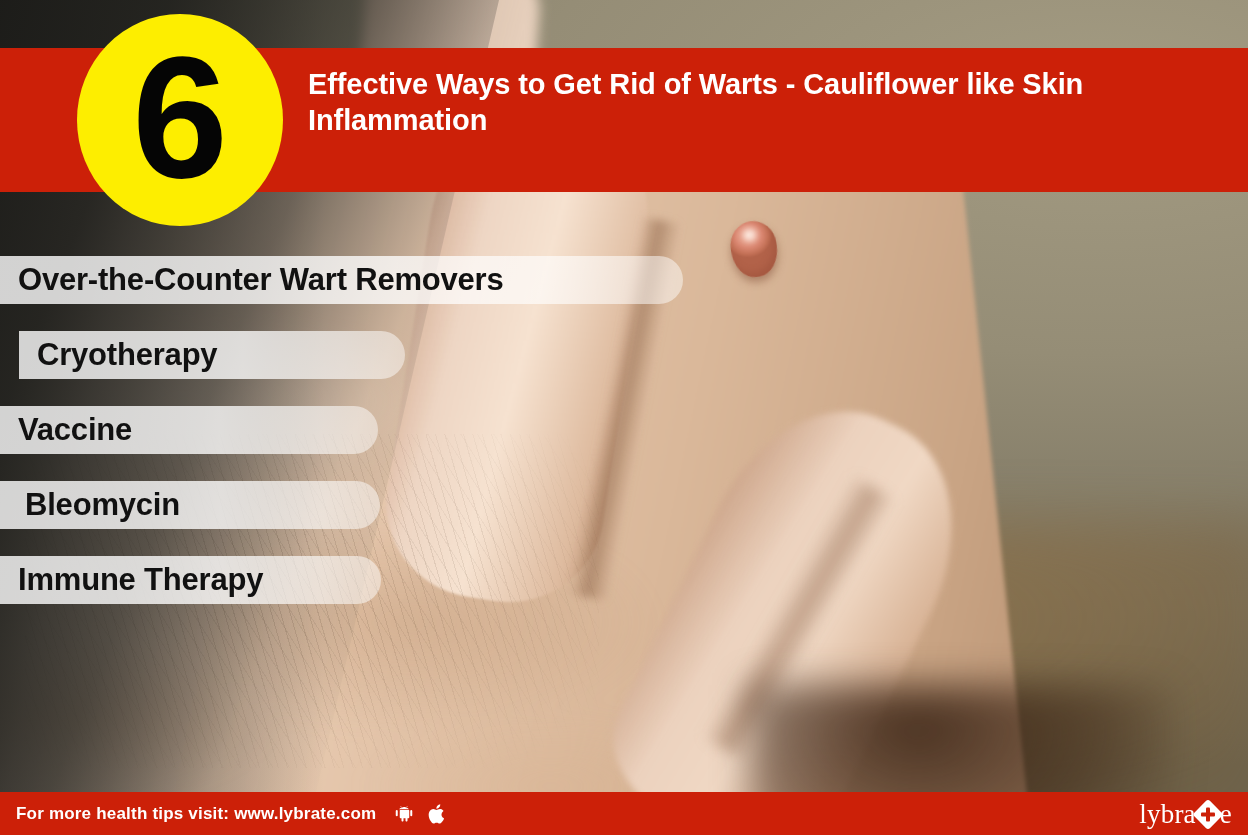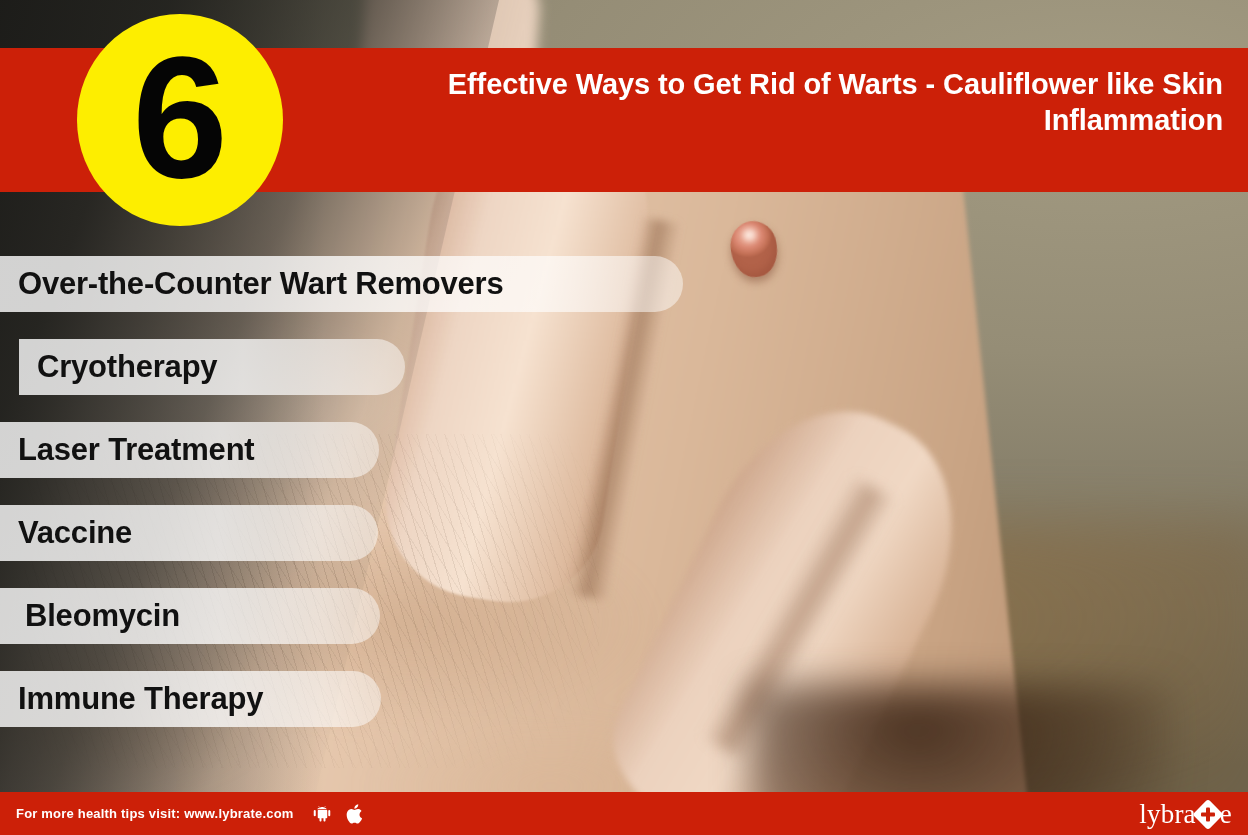--- a/index.html
+++ b/index.html
@@ -142,21 +142,20 @@
     background:#cc2008;
     z-index:5;
   }
   .header-title {
     position:absolute; left:308px; top:66px;
     width:915px;
     color:#ffffff;
     font-size:29px; font-weight:bold; line-height:36px;
     letter-spacing:-.1px;
     z-index:7;
-    text-align:right;
   }
 
   
   .number-badge {
     position:absolute; left:77px; top:14px;
     width:206px; height:212px;
     background:#fdee00;
     border-radius:50%;
     z-index:8;
     display:flex; align-items:center; justify-content:center;
@@ -165,21 +164,21 @@
     color:#050505;
     font-size:172px; font-weight:bold; line-height:1;
     margin-top:-6px;
     font-family:"Liberation Sans", sans-serif;
   }
 
   
   .pill-list { position:absolute; left:0; top:256px; z-index:6; }
   .pill {
     position:relative;
-    height:56px; margin-bottom:27px;
+    height:48px; margin-bottom:27px;
     display:flex; align-items:center;
     padding-left:18px;
     border-radius:0 40px 40px 0;
     background:linear-gradient(90deg, rgba(255,255,255,.80) 0%, rgba(255,255,255,.78) 58%, rgba(255,255,255,.62) 84%, rgba(255,255,255,.46) 100%);
   }
   .pill span {
     color:#111111;
     font-size:31px; font-weight:bold;
     white-space:nowrap;
     letter-spacing:-.2px;
@@ -187,21 +186,21 @@
 
   
   .footer-band {
     position:absolute; left:0; bottom:0; width:1248px; height:43px;
     background:#cc2008; z-index:9;
     display:flex; align-items:center;
   }
   .footer-text {
     margin-left:16px;
     color:#ffffff;
-    font-size:13px; font-weight:bold;
+    font-size:17px; font-weight:bold;
     letter-spacing:.2px;
   }
   .store-icons { display:flex; align-items:center; gap:14px; margin-left:18px; }
   .icon-android, .icon-apple { display:block; }
 
   .brand-logo {
     position:absolute; right:16px; top:50%; transform:translateY(-50%);
     display:flex; align-items:center;
     color:#ffffff;
     font-family:"Liberation Serif", serif;
@@ -257,23 +256,20 @@
     <span>6</span>
   </div>
 
   <div class="pill-list">
     <div class="pill" style="width:683px;">
       <span>Over-the-Counter Wart Removers</span>
     </div>
     <div class="pill" style="width:386px;margin-left:19px;">
       <span>Cryotherapy</span>
     </div>
-    <div class="pill" style="width:379px;">
-      <span>Laser Treatment</span>
-    </div>
     <div class="pill" style="width:378px;">
       <span>Vaccine</span>
     </div>
     <div class="pill" style="width:380px;padding-left:25px;">
       <span>Bleomycin</span>
     </div>
     <div class="pill" style="width:381px;text-align:center;">
       <span>Immune Therapy</span>
     </div>
   </div>

